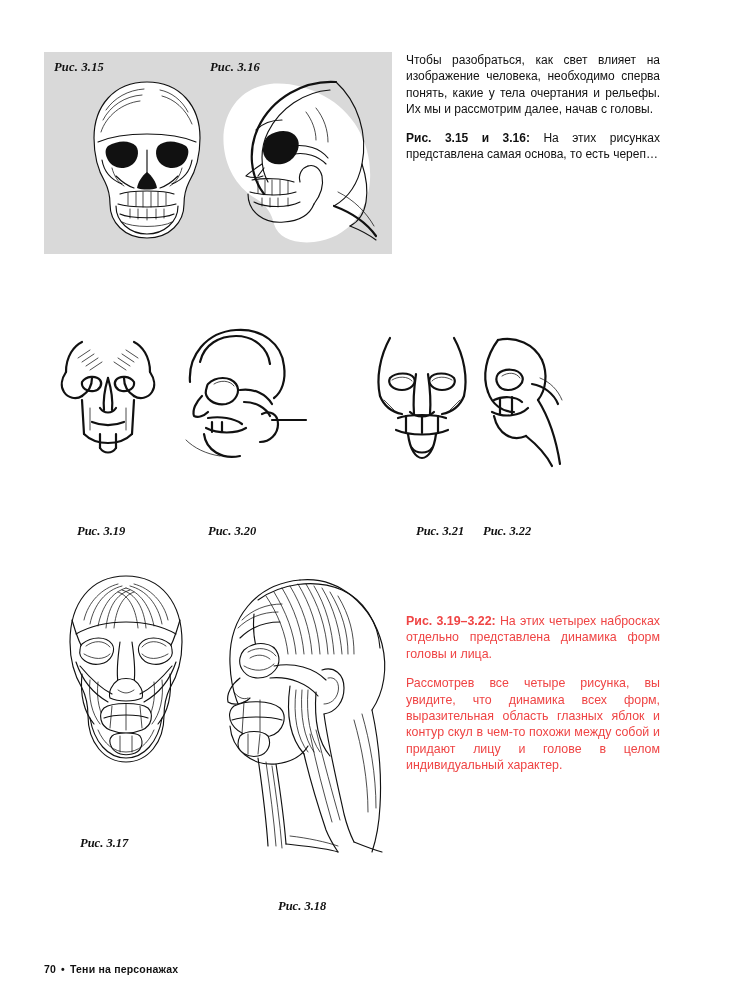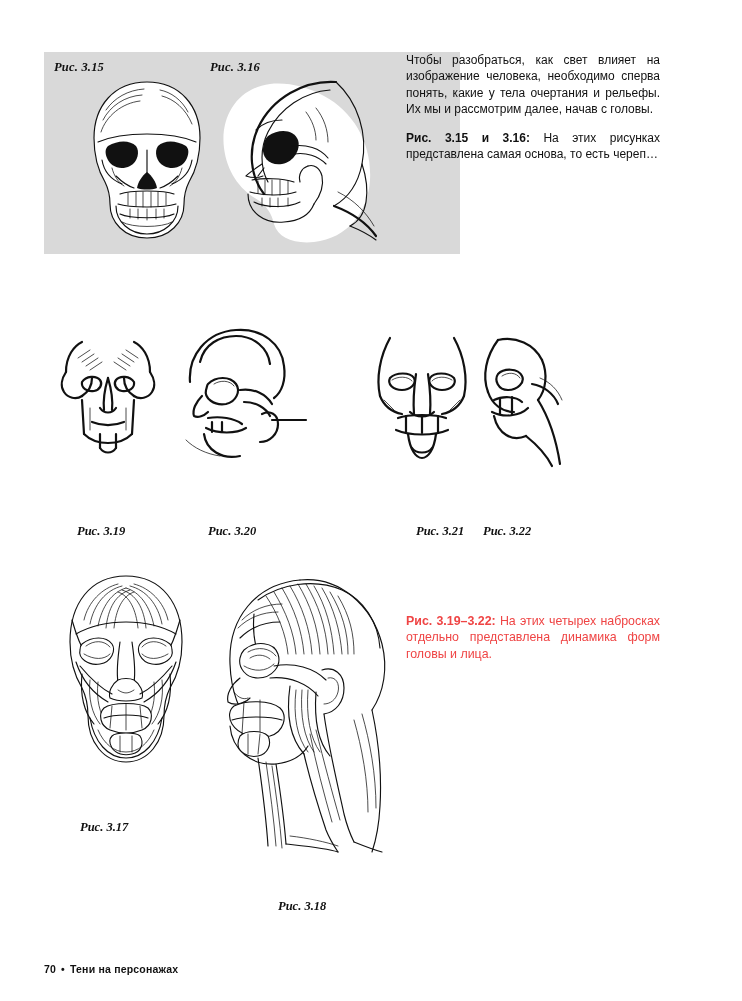--- a/index.html
+++ b/index.html
@@ -19,21 +19,21 @@
     position: absolute;
     inset: 0;
     background: #fff;
   }
 
   
   .fig-box {
     position: absolute;
     left: 44px;
     top: 52px;
-    width: 416px;
+    width: 348px;
     height: 202px;
     background: #d9d9d9;
   }
   .fig-caption-in {
     position: absolute;
     font-family: "Liberation Serif", serif;
     font-style: italic;
     font-weight: bold;
     font-size: 12.5px;
     color: #111;
@@ -65,21 +65,21 @@
     font-style: italic;
     font-weight: bold;
     font-size: 12.5px;
     color: #111;
     margin-top: 37px;
   }
   .cap-319 { left: 77px;  top: 487px; }
   .cap-320 { left: 208px; top: 487px; }
   .cap-321 { left: 416px; top: 487px; }
   .cap-322 { left: 483px; top: 487px; text-align: center; }
-  .cap-317 { left: 80px;  top: 783px; }
+  .cap-317 { left: 80px;  top: 799px; }
   .cap-318 { left: 278px; top: 862px; }
 
   
   .col-lower {
     position: absolute;
     left: 406px;
     top: 613px;
     width: 254px;
     font-size: 12.4px;
     line-height: 16.4px;
@@ -416,19 +416,20 @@
 
     <path class="ink" d="M82 270 C100 272 122 274 134 278"></path>
     <path class="ink-thin" d="M86 262 C104 264 122 268 134 272"></path>
   </svg>
 
   <div class="cap cap-317">Рис. 3.17</div>
   <div class="cap cap-318">Рис. 3.18</div>
 
   <div class="col-lower">
     <p><span class="lbl">Рис. 3.19–3.22:</span><span> На этих четырех набросках отдельно представлена динамика форм головы и лица.</span></p>
+    <p>Рассмотрев все четыре рисунка, вы увидите, что динамика всех форм, выразительная область глазных яблок и контур скул в чем-то похожи между собой и придают лицу и голове в целом индивидуальный характер.</p>
   </div>
 
   <div class="footer">
     <span>70</span><span class="sep">•</span><span>Тени на персонажах</span>
   </div>
 
 </div>
 
 </body></html>

